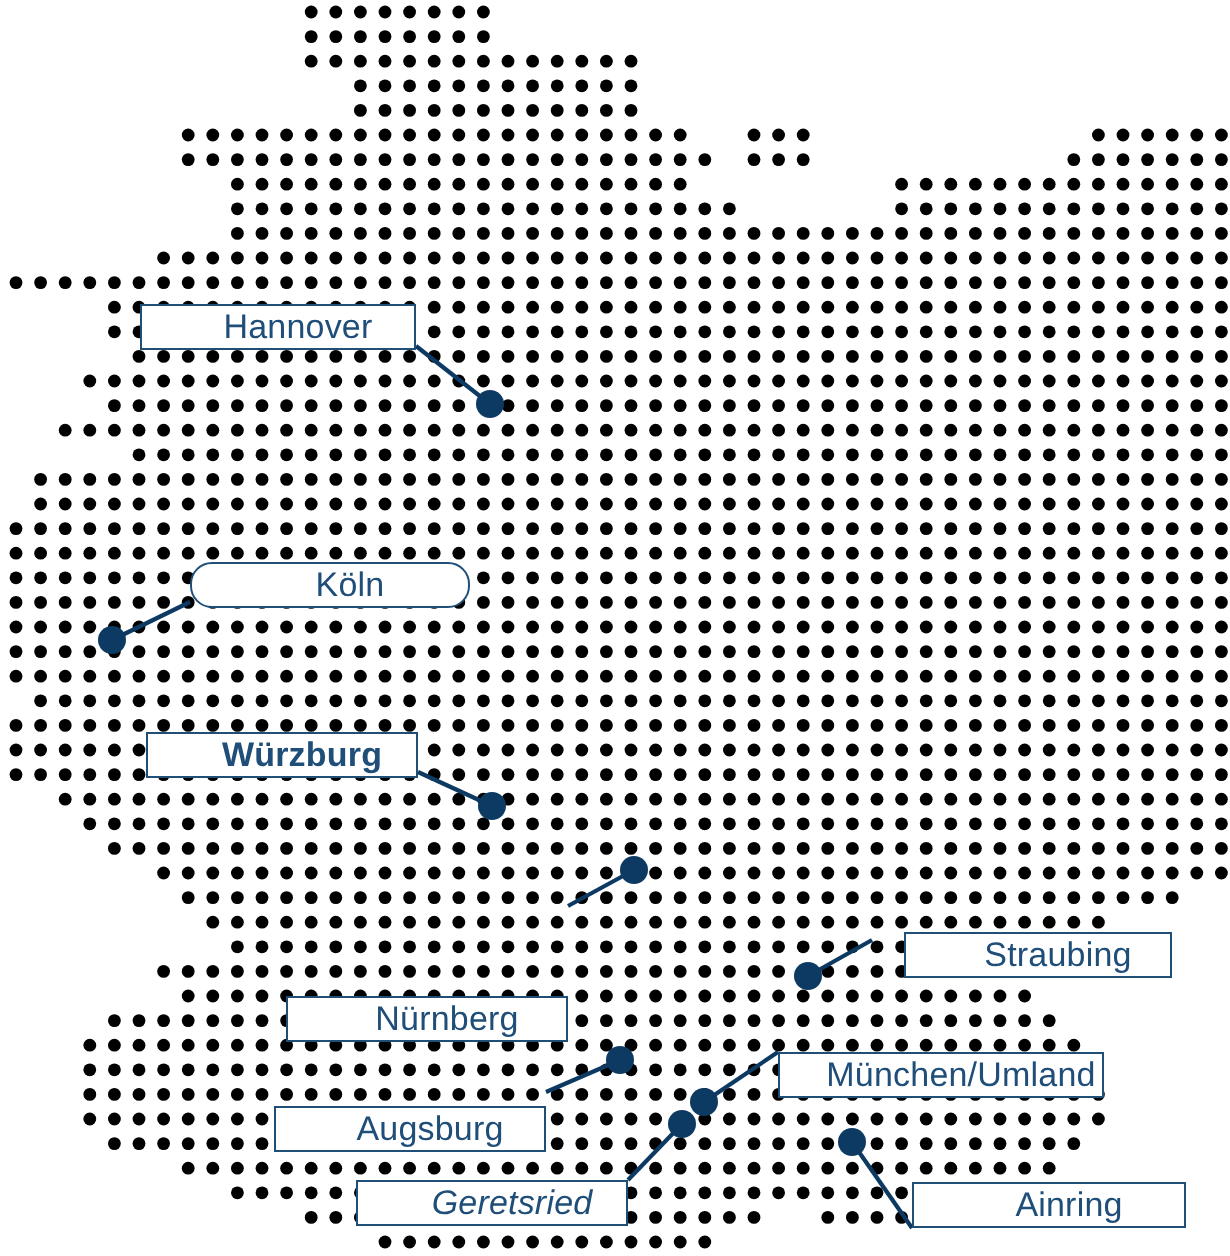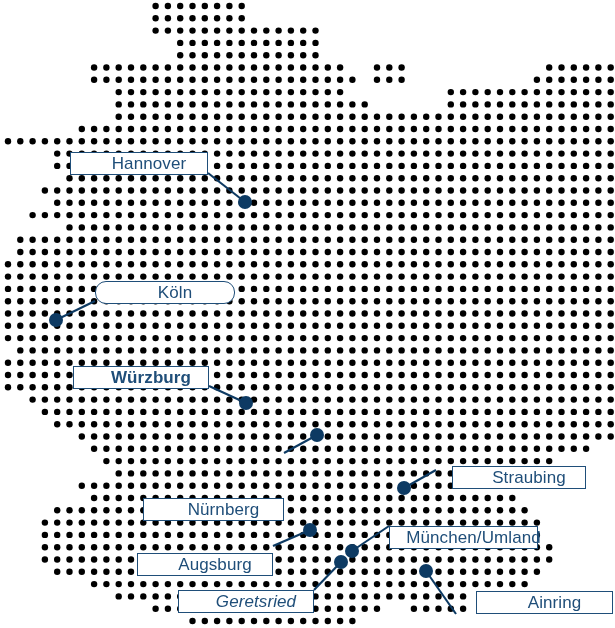--- a/index.html
+++ b/index.html
@@ -2080,18 +2080,18 @@
       <circle cx="426" cy="571" r="7" class="city-dot"></circle>
     </svg>
 
   <div id="label-layer">
       <div class="label-box" style="left: 70px; top: 152px; width: 138px; height: 23px;">Hannover</div>
       <div class="label-box" style="left: 95px; top: 281px; width: 140px; height: 23px; border-radius: 11px;">Köln</div>
       <div class="label-box" style="left: 73px; top: 366px; width: 136px; height: 23px; font-weight: bold;">Würzburg</div>
       <div class="label-box" style="left: 143px; top: 450px; width: 141px; height: 23px; margin-top: 48px;">Nürnberg</div>
       <div class="label-box" style="left: 452px; top: 450px; width: 134px; height: 23px; margin-top: 16px;">Straubing</div>
       <div class="label-box" style="left: 137px; top: 553px; width: 136px; height: 23px;">Augsburg</div>
-      <div class="label-box" style="left: 389px; top: 526px; width: 149px; height: 23px; text-align: right;">München/Umland</div>
+      <div class="label-box" style="left: 389px; top: 526px; width: 163px; height: 23px; text-align: right;">München/Umland</div>
       <div class="label-box" style="left: 178px; top: 590px; width: 136px; height: 23px; font-style: italic;">Geretsried</div>
-      <div class="label-box" style="left: 456px; top: 591px; width: 137px; height: 23px; margin-left: 20px;">Ainring</div>
+      <div class="label-box" style="left: 456px; top: 591px; width: 137px; height: 23px;">Ainring</div>
     </div>
 
 </div>
 
 </body></html>

